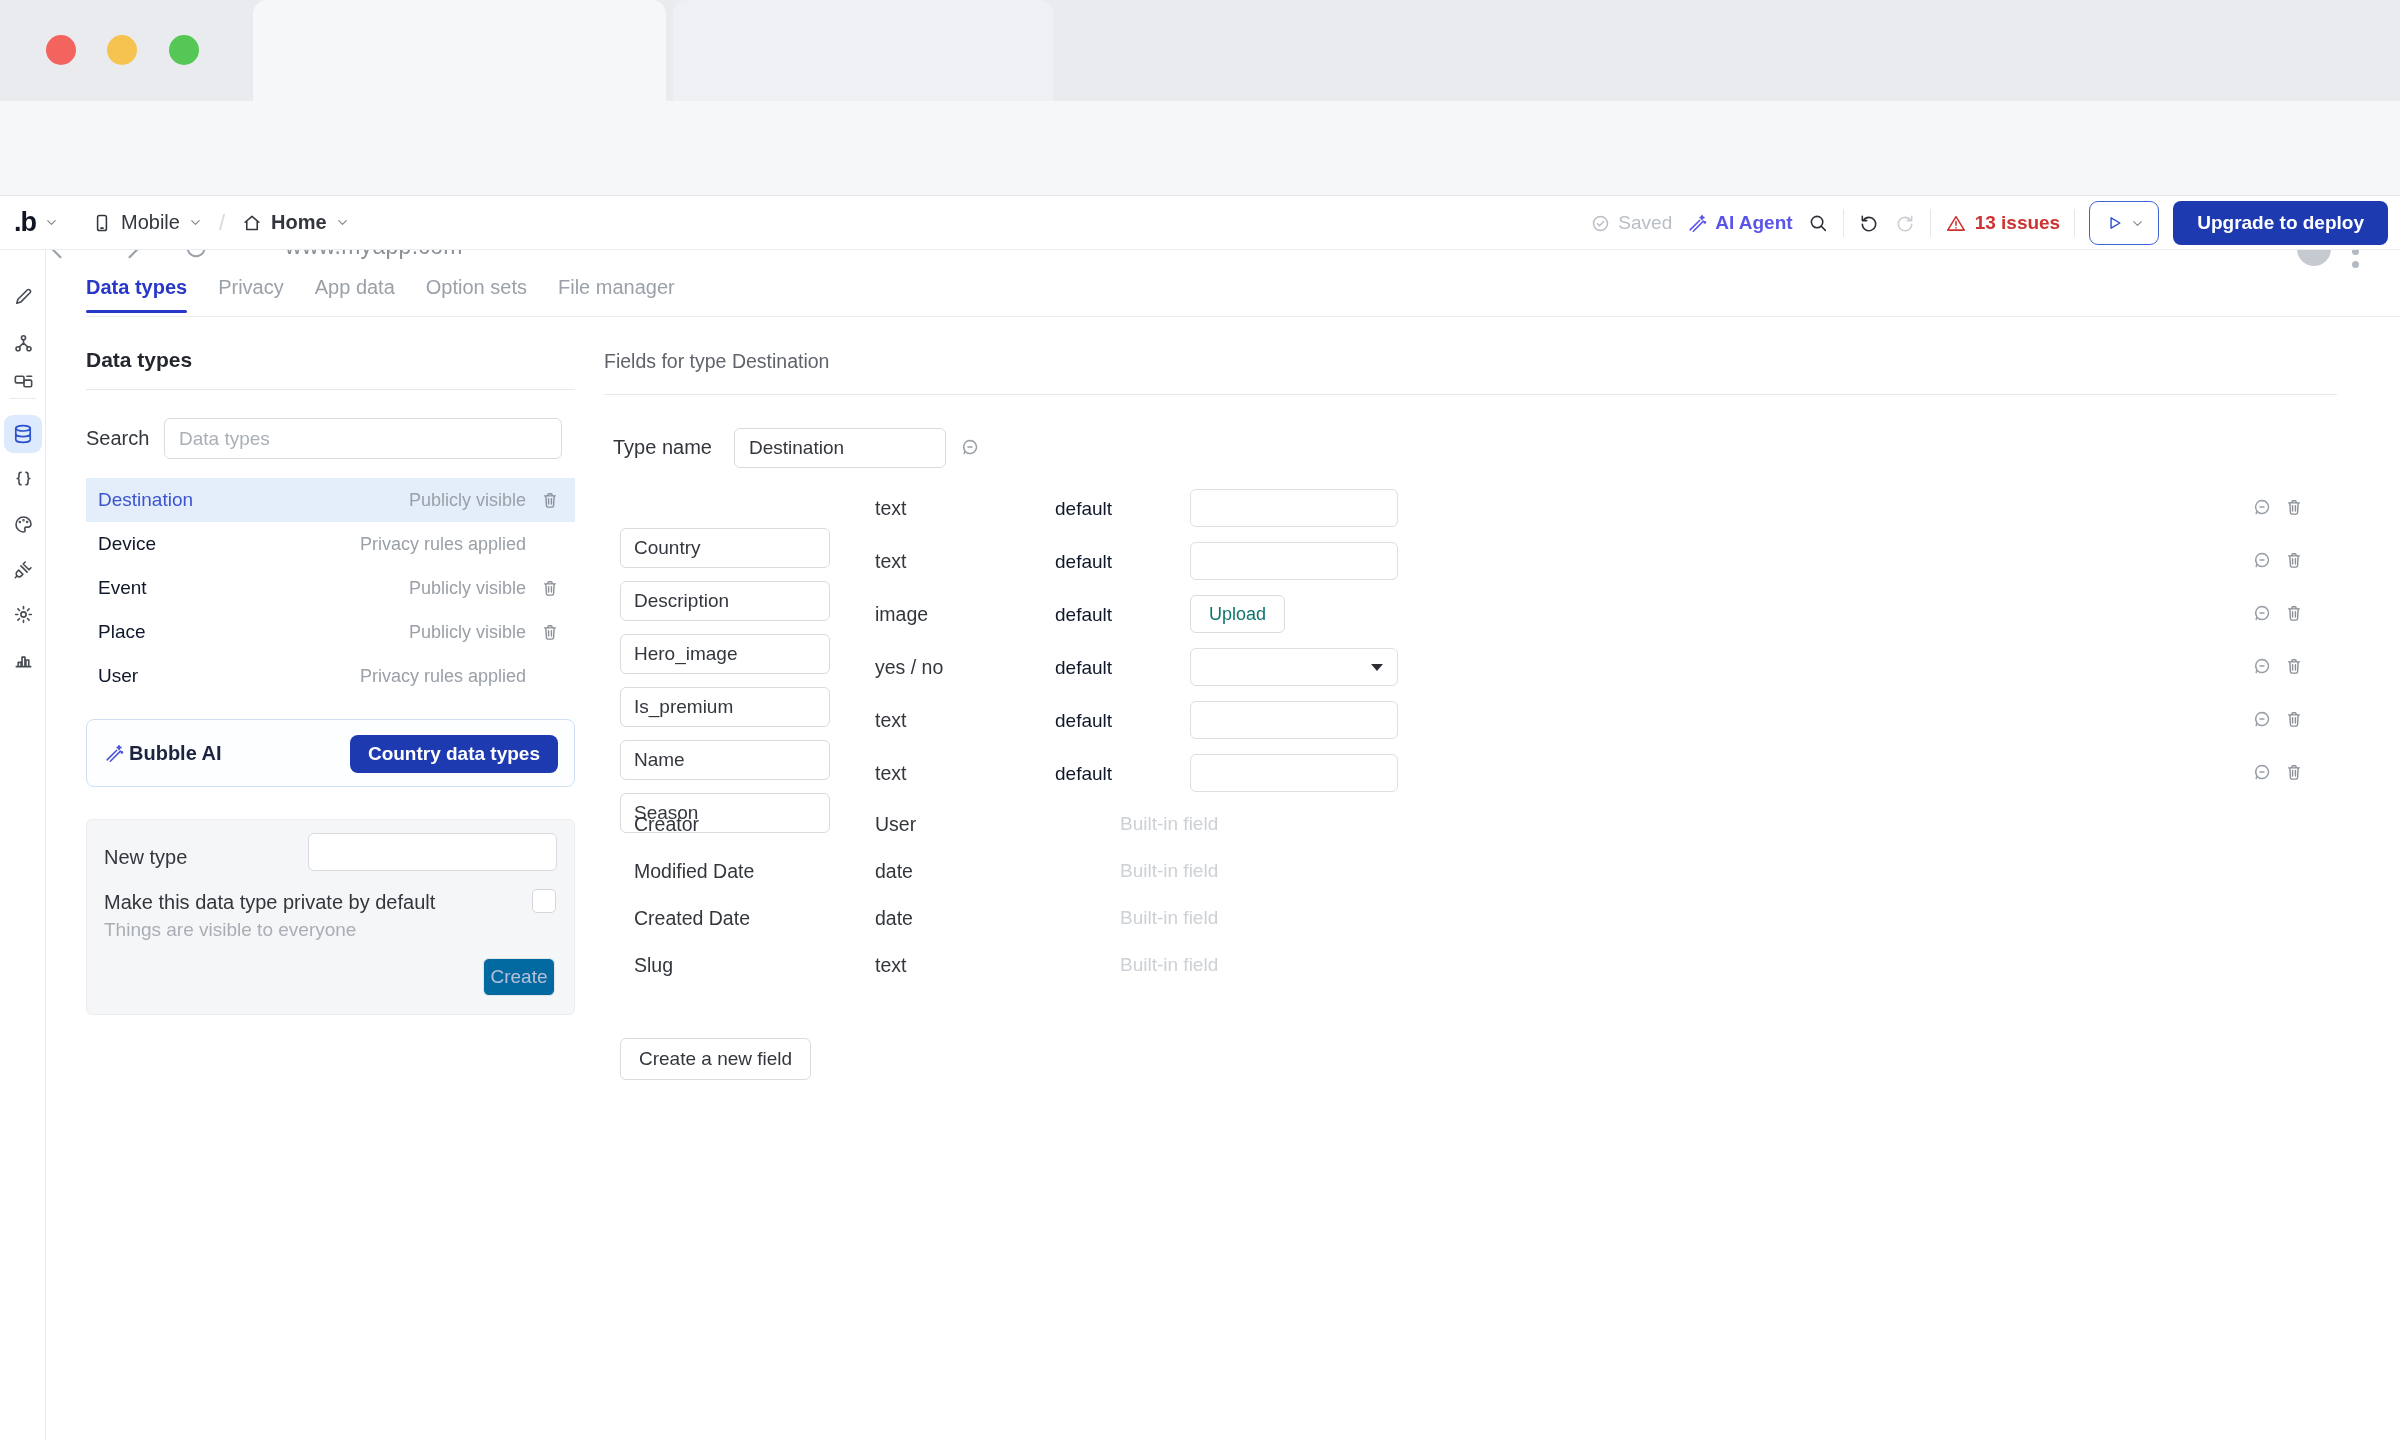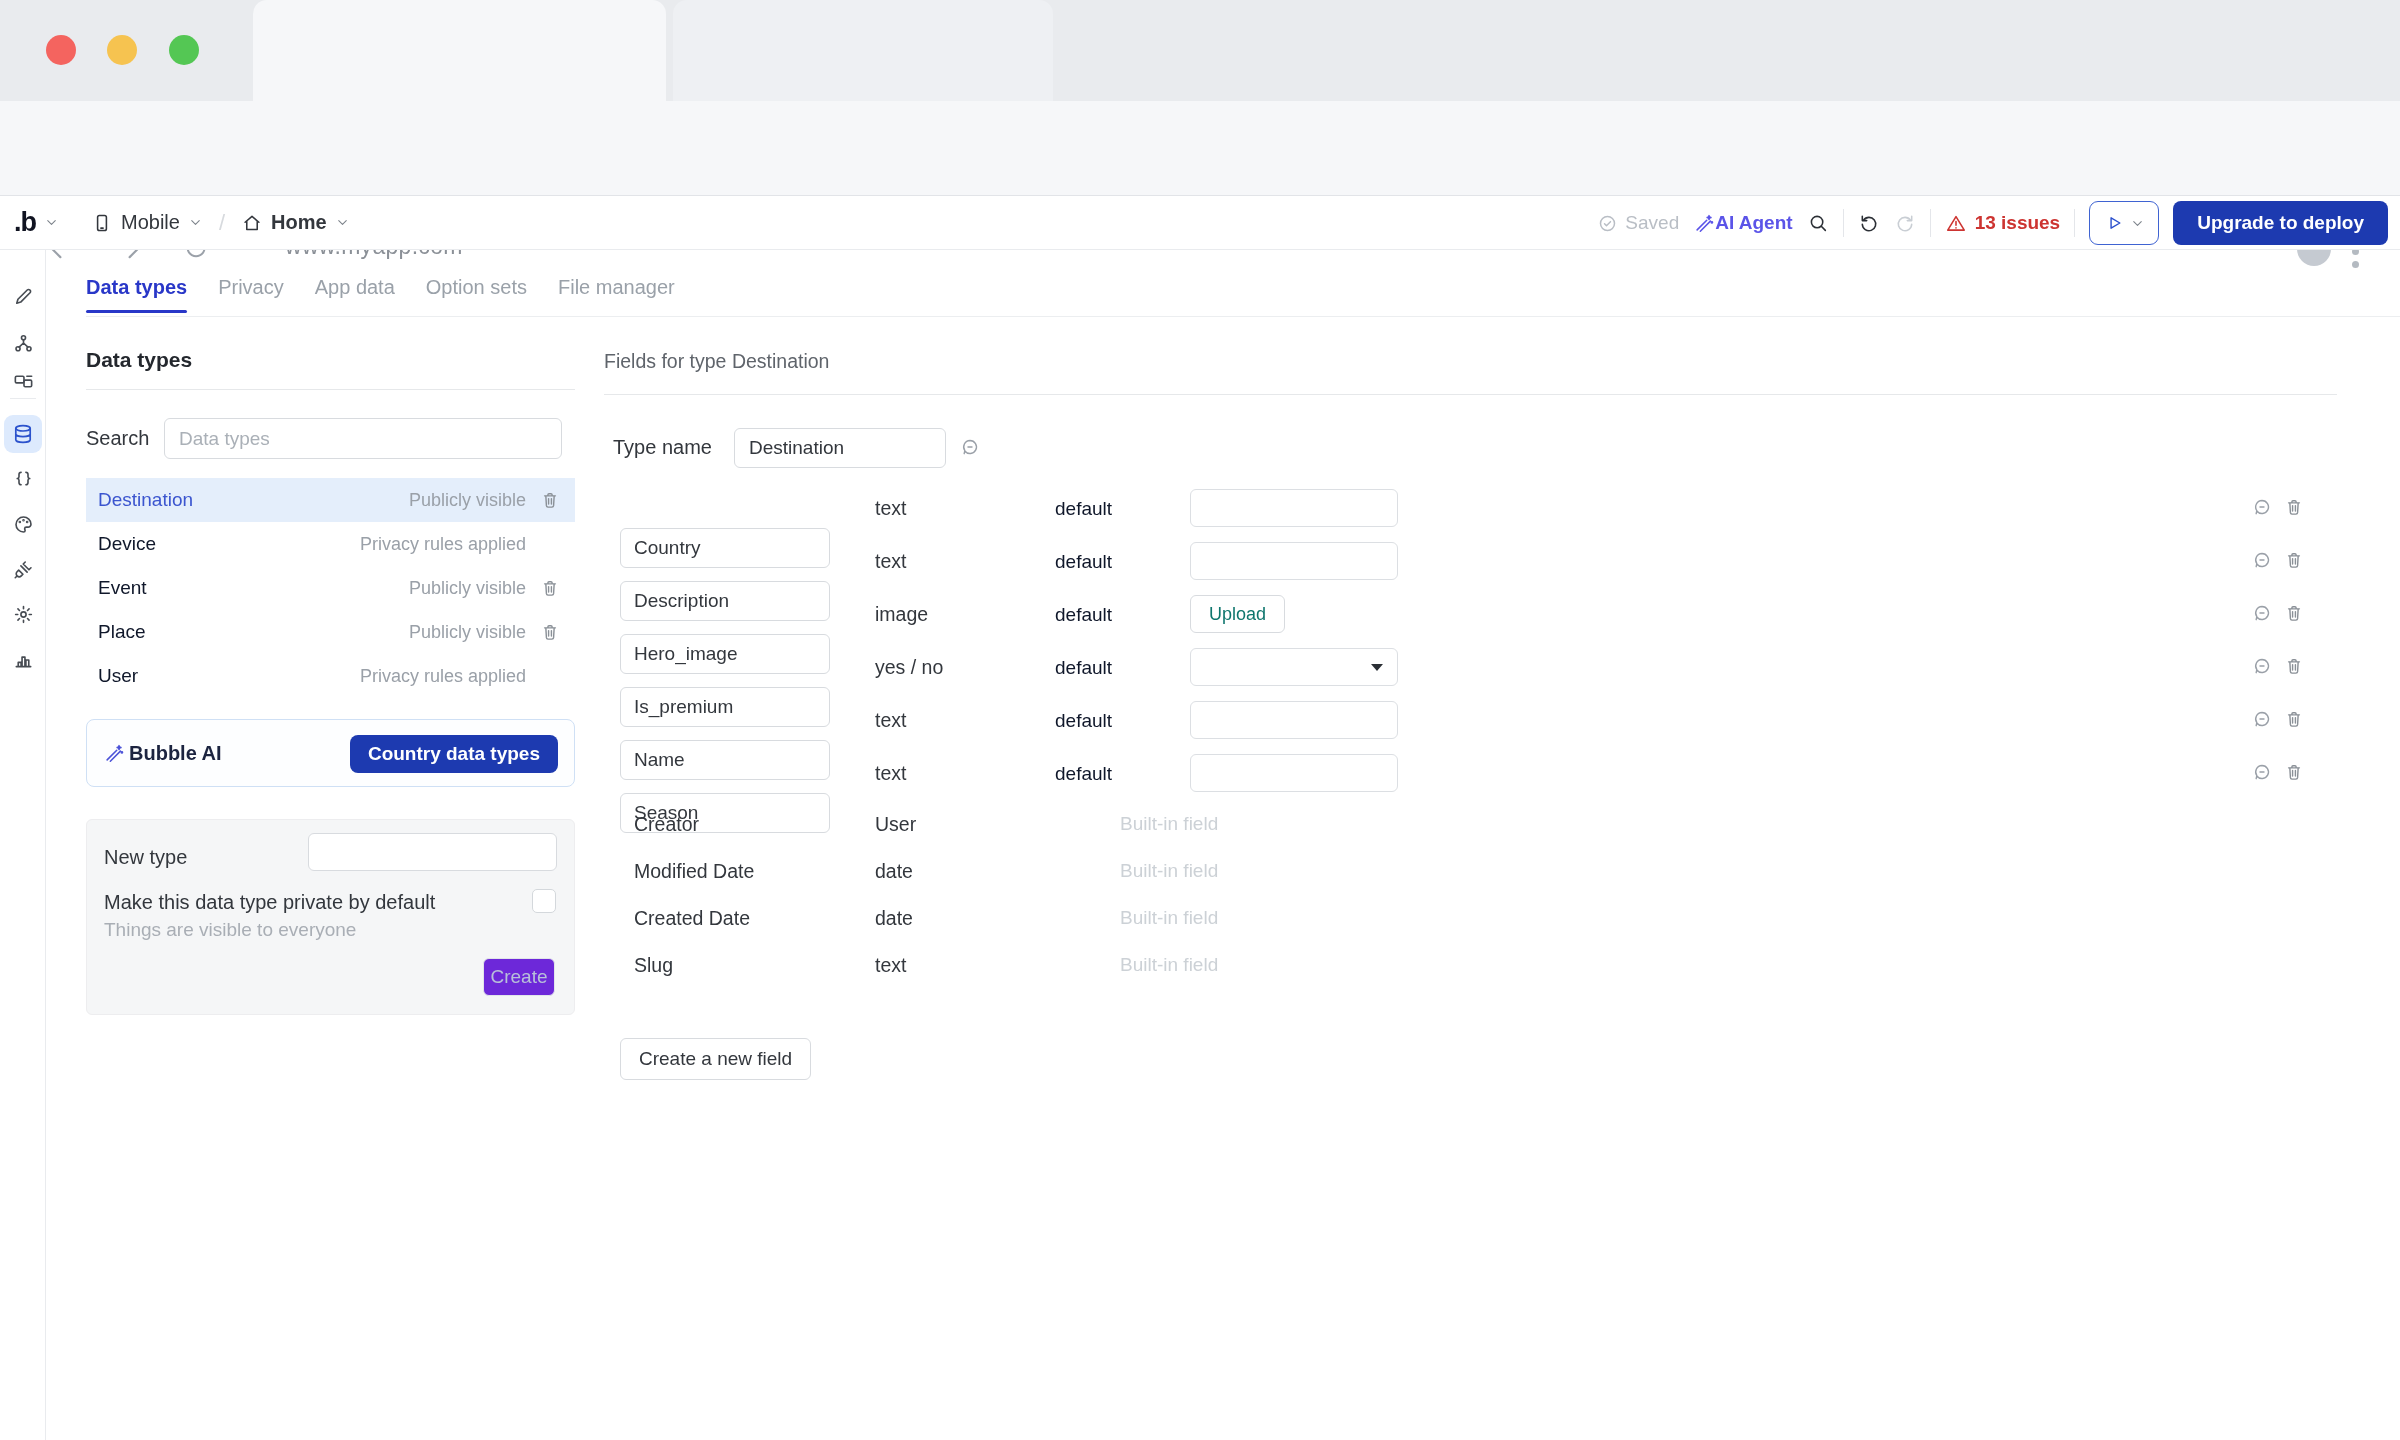--- a/index.html
+++ b/index.html
@@ -22,21 +22,21 @@
   .dots-v i { width:7px; height:7px; border-radius:50%; background:#b4bac1; }
 
   
   .app-toolbar { position:absolute; left:0; top:196px; width:2400px; height:54px; background:#fff; border-bottom:1px solid #e9ebee; display:flex; align-items:center; }
   .logo { font-size:27px; font-weight:700; color:#101321; margin-left:14px; letter-spacing:-1px; }
   .tb-label { font-size:20px; color:#33373d; }
   .tb-sep { color:#d7dade; font-size:22px; margin:0 16px; }
   .tb-right { position:absolute; right:12px; top:0; height:54px; display:flex; align-items:center; gap:14px; }
   .tb-divider { width:1px; height:28px; background:#e4e6ea; }
   .saved { display:flex; align-items:center; gap:7px; color:#b9bec5; font-size:19px; }
-  .ai-agent { display:flex; align-items:center; color:#5b54e8; font-size:19px; font-weight:600; cursor:pointer; }
+  .ai-agent { display:flex; align-items:center; gap:7px; color:#5b54e8; font-size:19px; font-weight:600; cursor:pointer; }
   .issues { display:flex; align-items:center; gap:8px; color:#cd3431; font-size:19px; font-weight:600; }
   .play-btn { width:70px; height:44px; border:1.5px solid #3f63d2; border-radius:9px; background:#fff; display:flex; align-items:center; justify-content:center; gap:6px; }
   .deploy-btn { height:44px; padding:0 24px; background:#1d3ab0; border:none; border-radius:8px; color:#fff; font-size:19px; font-weight:600; font-family:"Liberation Sans",sans-serif; }
 
   
   .sidebar { position:absolute; left:0; top:250px; width:46px; height:1190px; background:#fff; border-right:1px solid #e9ebee; }
   .sb-item { position:absolute; left:4px; width:38px; height:38px; border-radius:9px; display:flex; align-items:center; justify-content:center; color:#474c53; }
   .sb-item.active { background:#ddeafd; color:#2b52cc; }
   .sb-div { position:absolute; left:10px; width:26px; height:1px; background:#e9ebee; }
 
@@ -67,21 +67,21 @@
   .ai-left { display:flex; align-items:flex-start; gap:4px; margin-left:16px; color:#4c53d8; }
   .ai-title { font-size:20px; font-weight:700; color:#1c2440; }
   .ai-btn { position:absolute; right:16px; top:15px; height:38px; padding:0 18px; background:#1d3ab0; color:#fff; border:none; border-radius:8px; font-size:19px; font-weight:600; font-family:"Liberation Sans",sans-serif; }
 
   .new-card { position:absolute; left:0; top:471px; width:489px; height:196px; background:#f5f6f7; border:1px solid #ededef; border-radius:6px; }
   .nc-label { position:absolute; left:17px; top:26px; font-size:20px; color:#33373d; }
   .nc-input { position:absolute; left:221px; top:13px; width:249px; height:38px; border:1px solid #d8dbdf; border-radius:6px; background:#fff; padding:0 12px; font-size:19px; font-family:"Liberation Sans",sans-serif; outline:none; }
   .nc-private { position:absolute; left:17px; top:71px; font-size:20px; color:#33373d; }
   .nc-hint { position:absolute; left:17px; top:99px; font-size:19px; color:#a9aeb5; }
   .nc-check { position:absolute; right:18px; top:69px; width:24px; height:24px; border:1px solid #d4d8dc; border-radius:5px; background:#fff; }
-  .nc-create { position:absolute; right:19px; bottom:18px; width:72px; height:38px; background:#6d28d9; border:1px solid #e2e5ea; border-radius:6px; color:#b8c0d9; font-size:19px; font-family:"Liberation Sans",sans-serif; }
+  .nc-create { position:absolute; right:19px; bottom:18px; width:72px; height:38px; background:#0369a1; border:1px solid #e2e5ea; border-radius:6px; color:#b8c0d9; font-size:19px; font-family:"Liberation Sans",sans-serif; }
 
   
   .fields-panel { position:absolute; left:604px; top:348px; width:1733px; }
   .fp-title { position:absolute; left:0; top:2px; font-size:19.5px; color:#5f646b; }
   .fp-rule { position:absolute; left:0; top:46px; width:1733px; height:1px; background:#e6e8ea; }
   .tn-row { position:absolute; left:0; top:80px; height:40px; width:100%; }
   .tn-label { position:absolute; left:9px; top:8px; font-size:20px; color:#33373d; }
   .tn-input { position:absolute; left:130px; top:0; width:212px; height:40px; border:1px solid #d8dbdf; border-radius:6px; padding:0 14px; font-size:19px; color:#33373d; font-family:"Liberation Sans",sans-serif; outline:none; }
   .tn-comment { position:absolute; left:356px; top:9px; color:#9aa0a8; }
 

